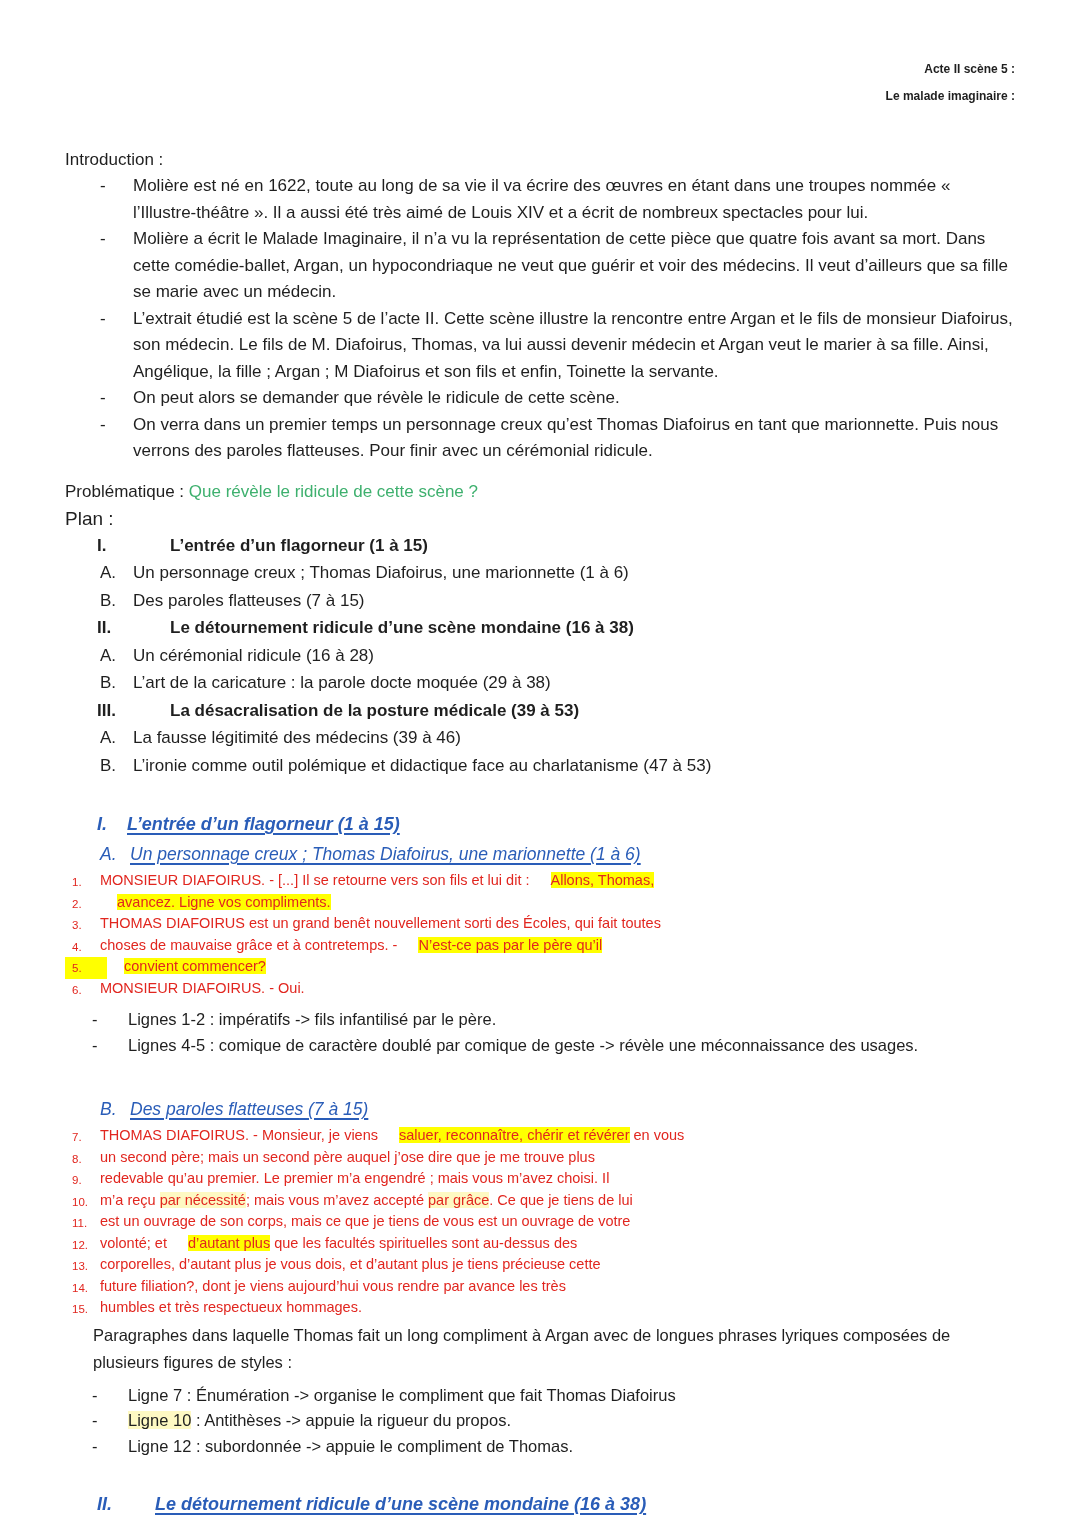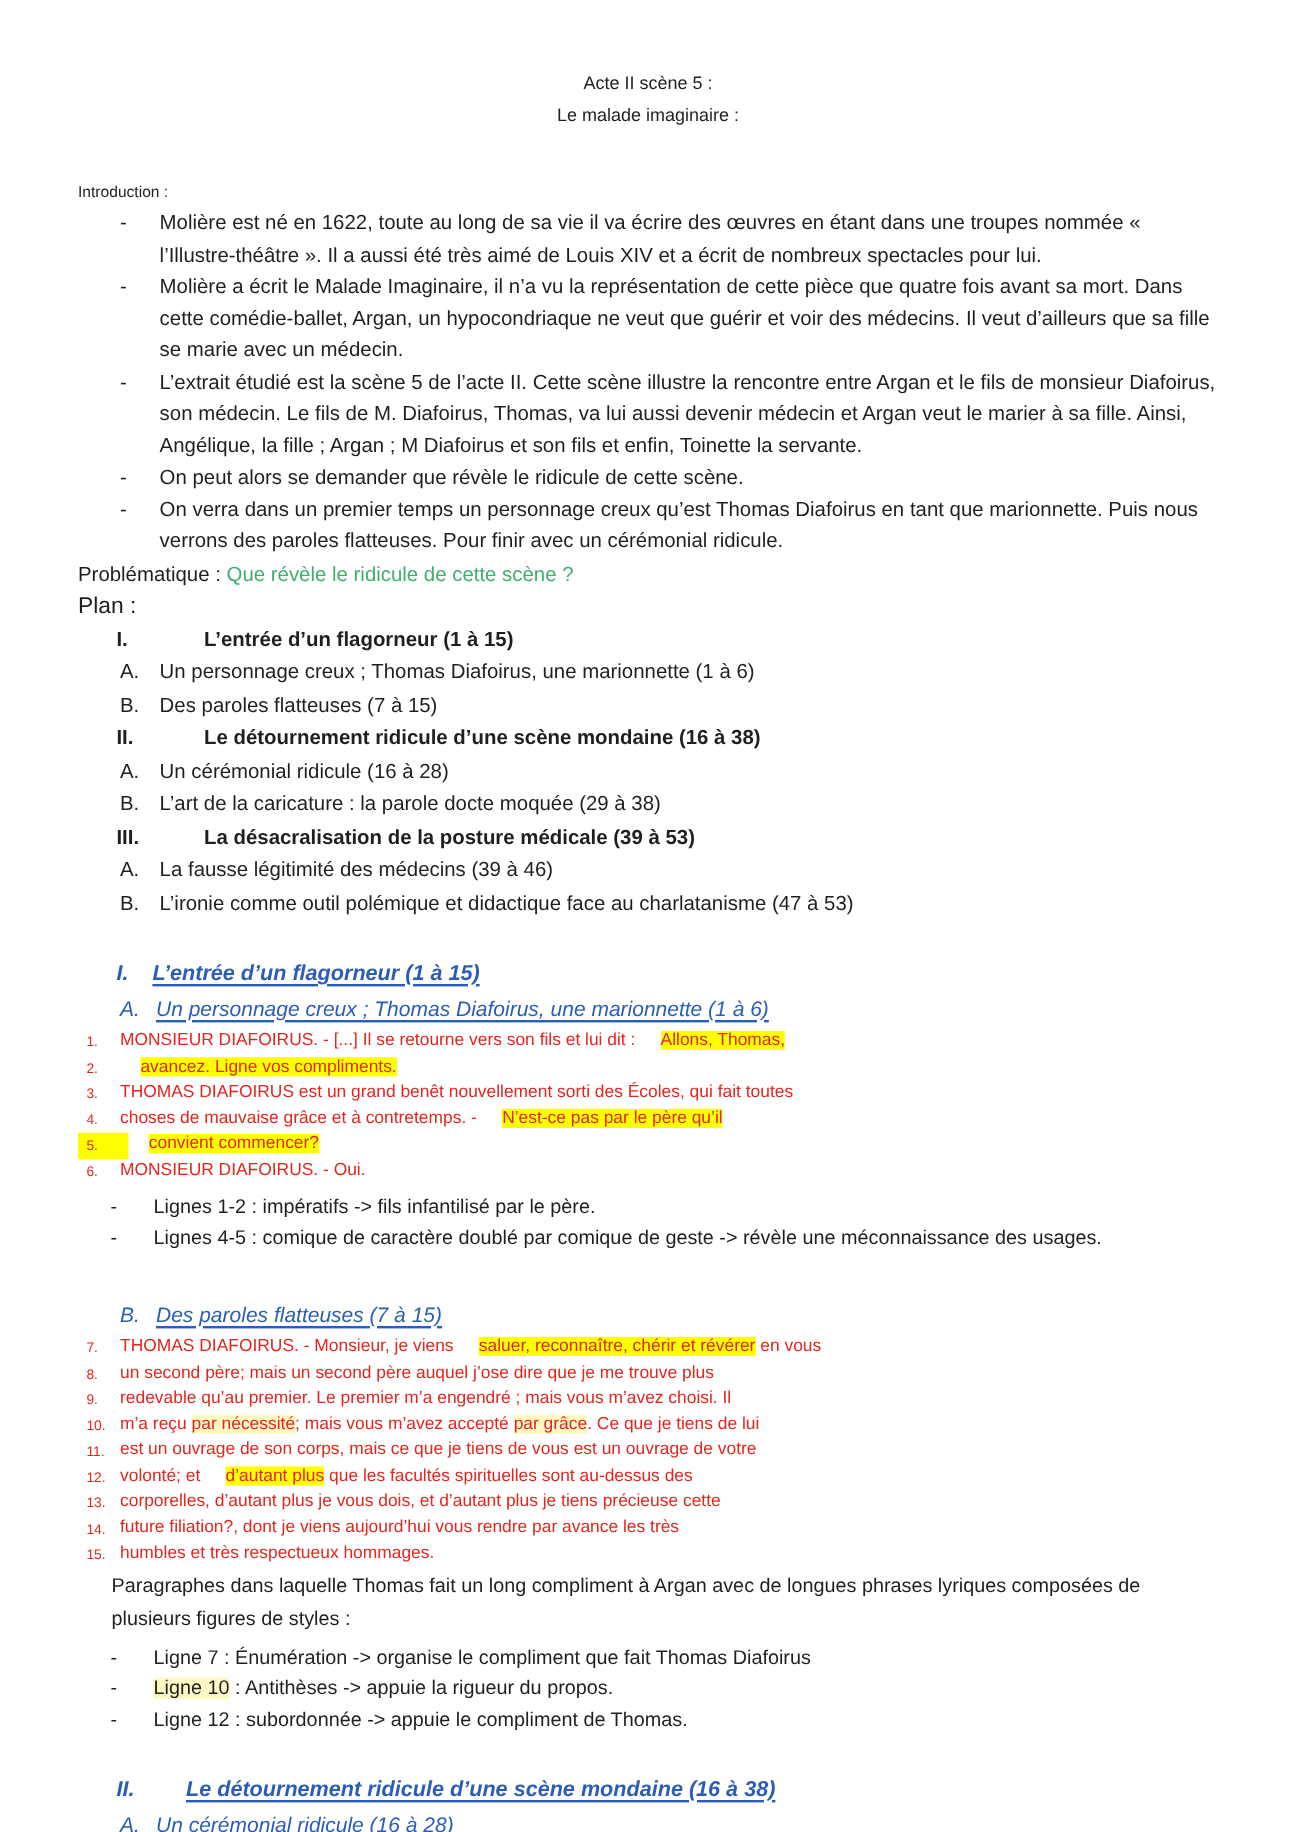--- a/index.html
+++ b/index.html
@@ -3,29 +3,29 @@
 <meta charset="utf-8">
 <style>
   html,body{margin:0;padding:0;}
   body{
     width:1080px;height:1527px;overflow:hidden;background:#ffffff;
     font-family:"Liberation Sans",sans-serif;color:#1f1f1f;
     -webkit-font-smoothing:antialiased;
   }
   .doc{padding:56px 65px 0 65px;}
 
-  .title-block{text-align:center;font-size:15px;line-height:27px;}
-
-  .intro-label{margin-top:36px;font-size:13px;line-height:27px;}
+  .title-block{text-align:right;font-size:12px;line-height:27px;font-weight:bold;}
+
+  .intro-label{margin-top:36px;font-size:17px;line-height:27px;}
 
   .bullet-row{display:flex;font-size:17px;line-height:26.5px;}
   .bullet-row .dash{flex:none;margin-left:35px;width:33px;}
   .bullet-row .btext{flex:1;padding-right:2px;}
 
-  .prob-row{font-size:17px;line-height:27px;}
+  .prob-row{margin-top:13px;font-size:17px;line-height:27px;}
   .prob-q{color:#3eb06e;}
   .plan-label{font-size:19px;line-height:27px;}
 
   .plan-row{display:flex;font-size:17px;line-height:27.5px;}
   .plan-row .pmarker{flex:none;margin-left:32px;}
   .plan-roman .pmarker{width:73px;font-weight:bold;}
   .plan-roman .ptext{font-weight:bold;}
   .plan-letter .pmarker{margin-left:35px;width:33px;}
 
   .sec-h{display:flex;color:#2a5db8;font-style:italic;line-height:30px;}

